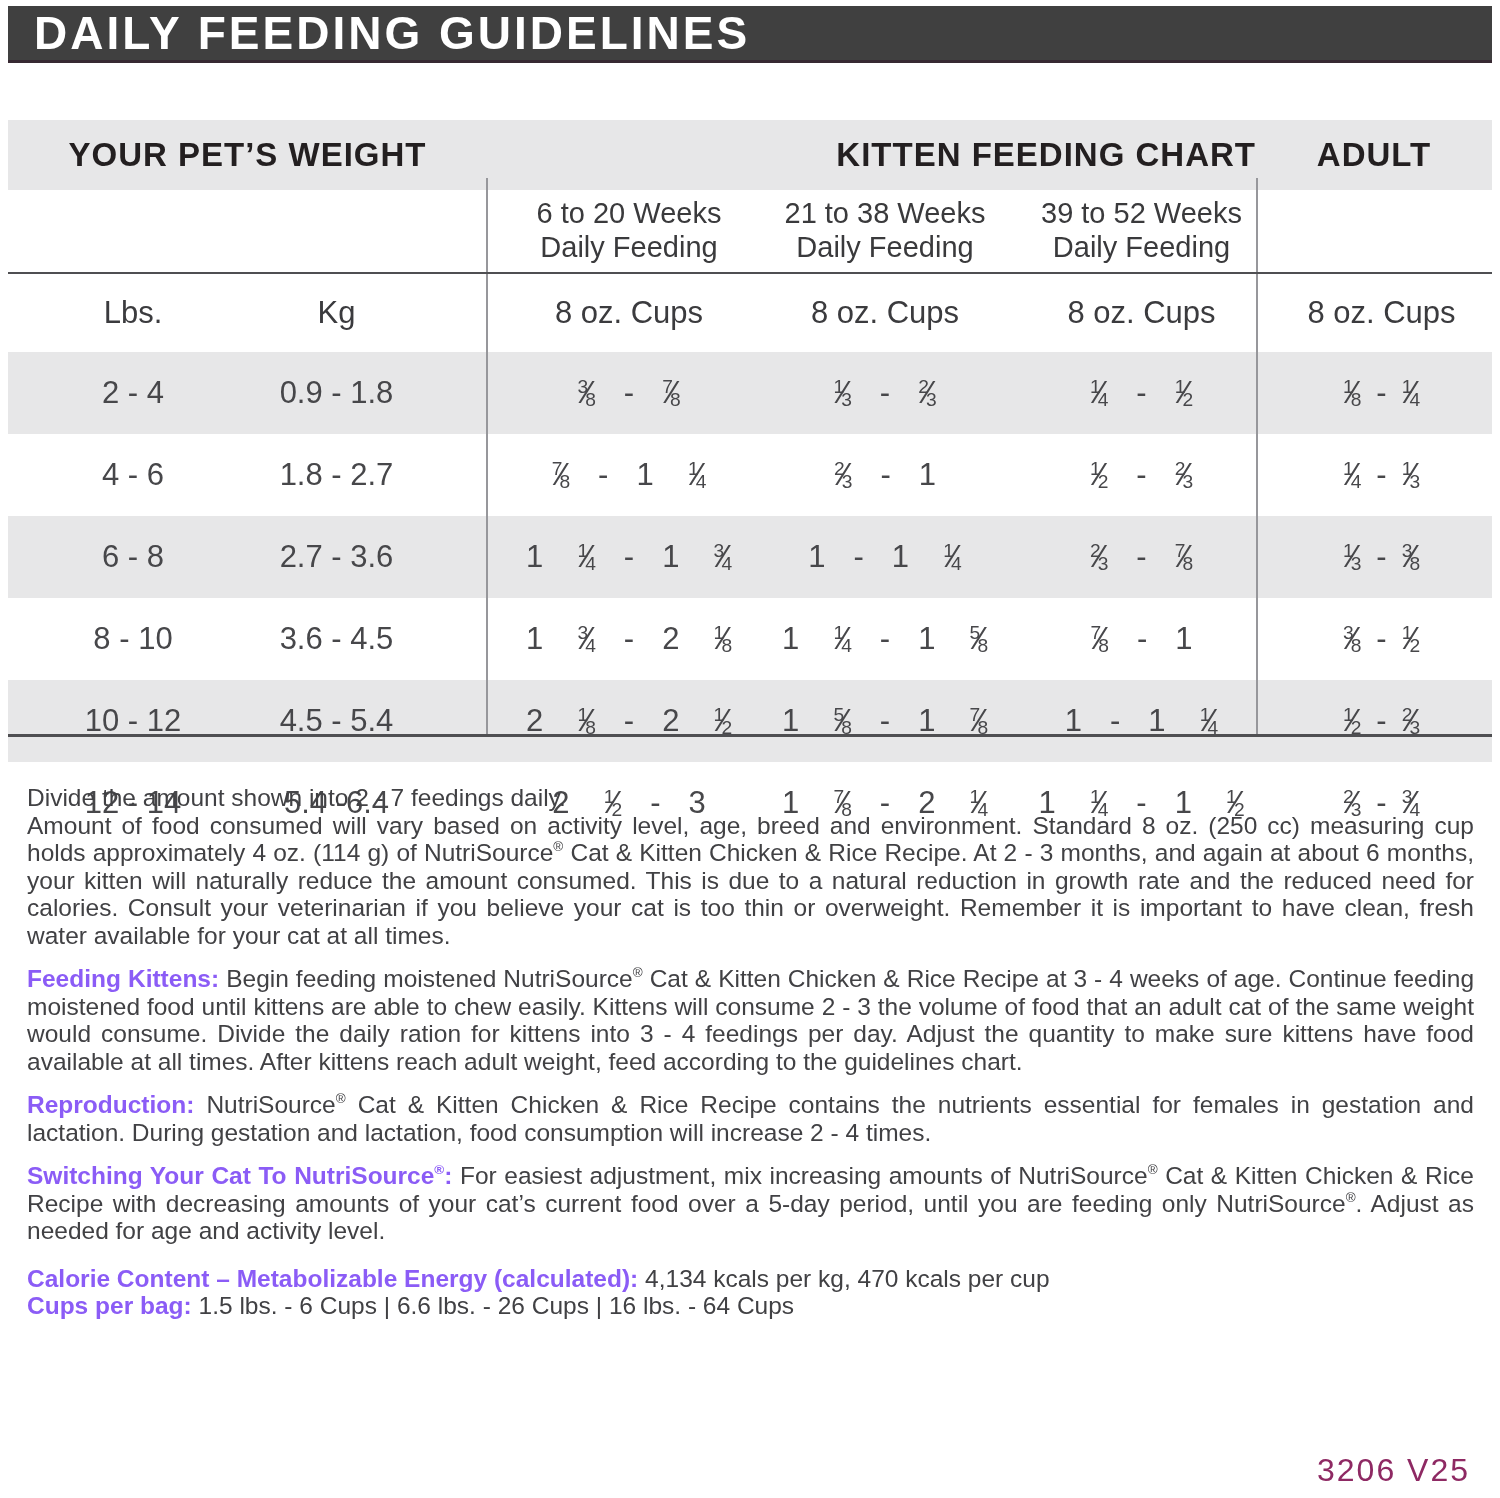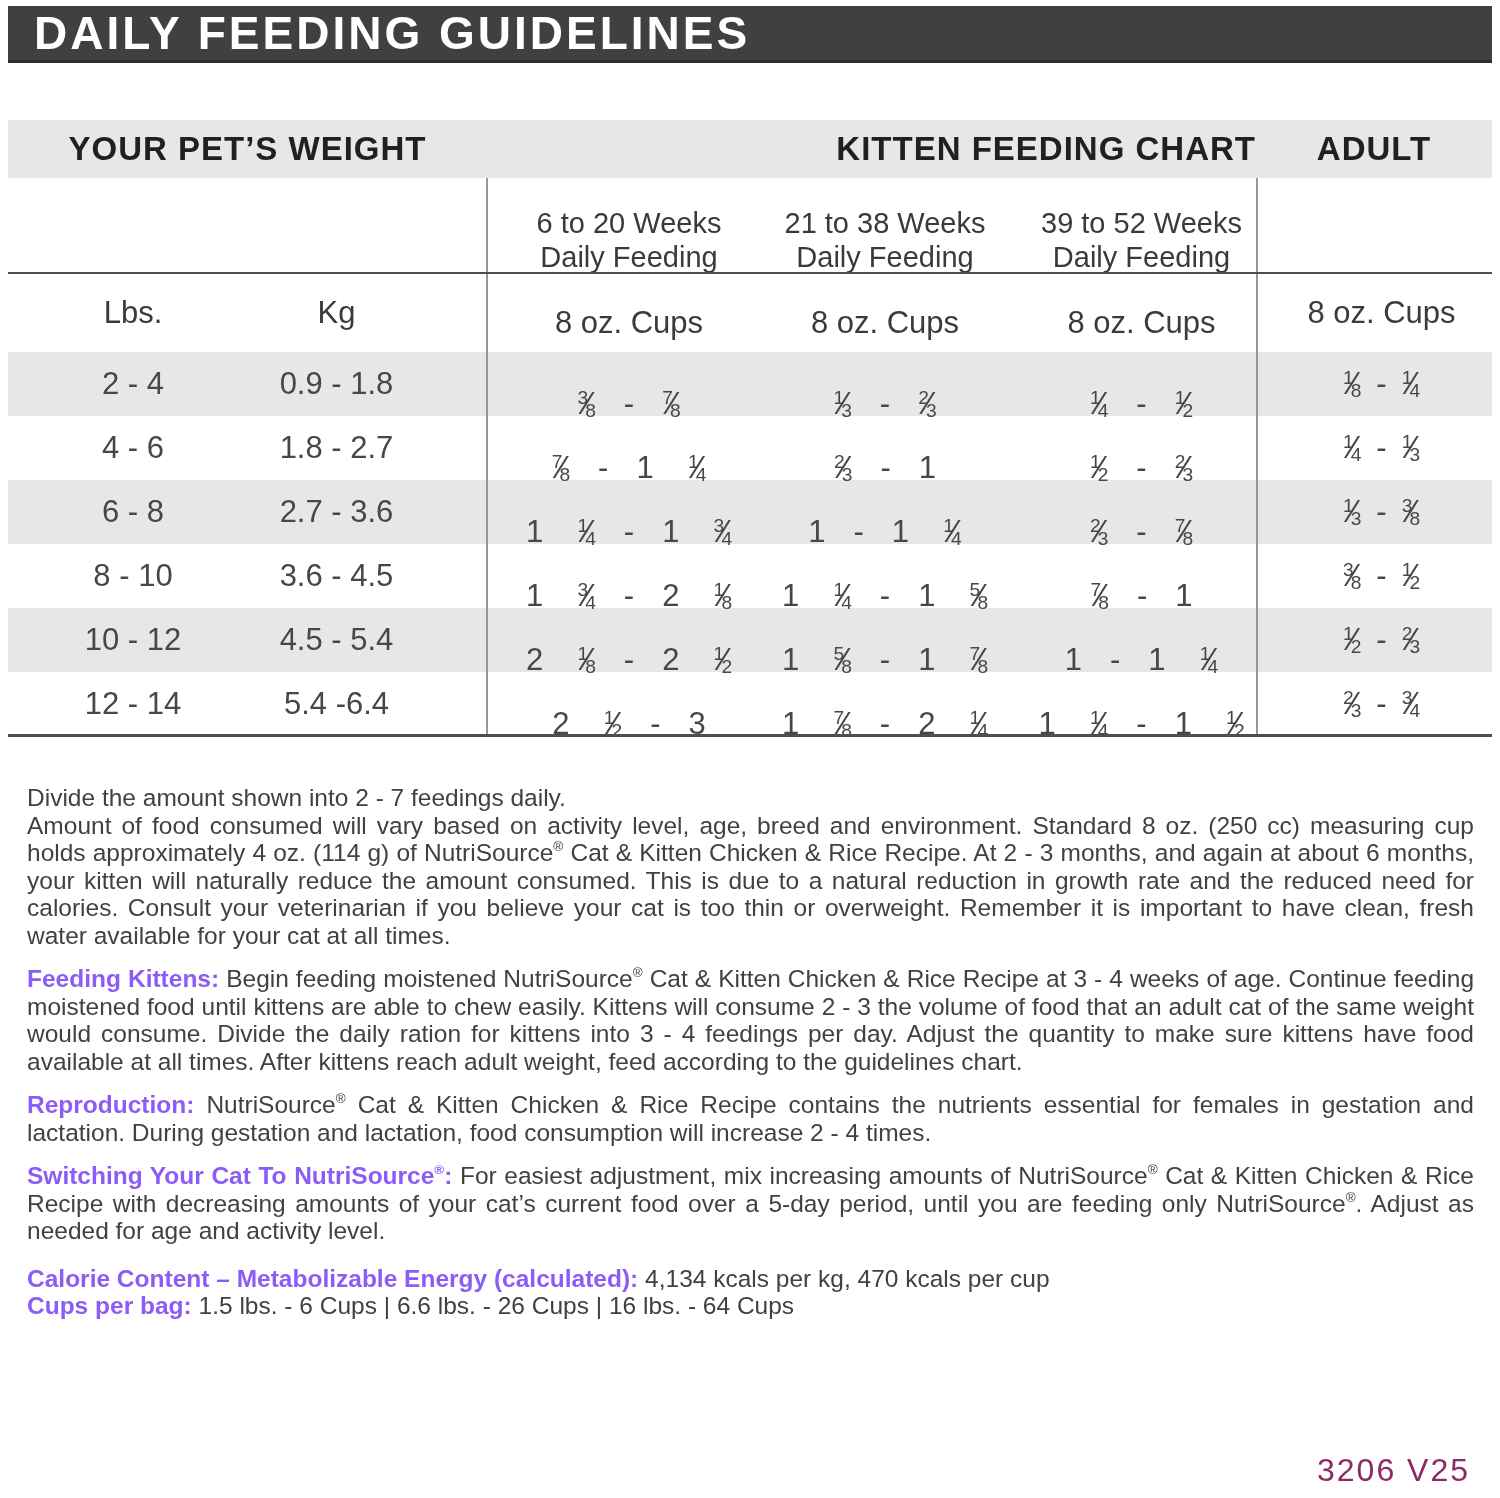--- a/index.html
+++ b/index.html
@@ -14,47 +14,47 @@
     background:#404040;display:flex;align-items:center;
     box-sizing:border-box;padding-left:26px;
     border-bottom:3px solid rgba(40,0,25,0.35);
   }
   .banner h1{
     margin:0;color:#ffffff;font-size:46px;font-weight:bold;letter-spacing:3px;
   }
   
   .ftable{position:absolute;left:8px;top:120px;width:1484px;height:617px;}
   .band{
-    position:absolute;top:0;left:0;width:100%;height:58px;background:#E7E7E8;
+    position:absolute;top:0;left:0;width:100%;height:70px;background:#E7E7E8;
     display:flex;align-items:center;color:#231F20;font-weight:bold;
     font-size:33px;letter-spacing:1px;
   }
   .band .sec-weight{width:479px;text-align:center;}
   .band .sec-kitten{width:769px;text-align:right;}
   .band .sec-adult{width:236px;text-align:center;}
   .cols{display:flex;width:100%;box-sizing:border-box;}
   .c1{width:250px;} .c2{width:229px;}
   .c3,.c4{width:256px;} .c5{width:257px;}
   .c6{width:236px;}
   .c1,.c2,.c3,.c4,.c5,.c6{text-align:center;box-sizing:border-box;flex:none;}
   .c2{padding-right:72px;}
-  .c3,.c4,.c5{text-indent:28px;margin-top:20px;}
+  .c3,.c4,.c5{text-indent:28px;}
   .c6{text-indent:15px;}
   .subrow{
     position:absolute;top:58px;left:0;width:100%;height:94px;
     font-size:29px;line-height:34px;color:#3A3A3C;
     align-items:center;padding-top:10px;
   }
   .cupsrow{
     position:absolute;top:154px;left:0;width:100%;height:78px;
     font-size:31px;color:#3B3B3E;align-items:center;display:flex;
   }
   .cupsrow .cell, .drow .cell{display:flex;align-items:center;justify-content:center;height:100%;}
   .datarows{position:absolute;top:232px;left:0;width:100%;}
-  .drow{display:flex;height:64px;font-size:31px;color:#47474A;}
+  .drow{display:flex;height:82px;font-size:31px;color:#47474A;}
   .drow.shaded{background:#E7E7E8;}
   .vline{position:absolute;top:58px;height:559px;width:2px;background:#97979B;}
   .vline.v1{left:478px;} .vline.v2{left:1248px;}
   .hline{position:absolute;left:0;width:100%;background:#4F4F52;}
   .hline.h-top{top:152px;height:2px;}
   .hline.h-bottom{top:614px;height:3px;}
   
   .fnum{font-size:62%;vertical-align:0.52em;letter-spacing:0;}
   .fden{font-size:62%;vertical-align:-0.18em;}
   .fsl{font-family:"DejaVu Sans", sans-serif;font-size:98%;margin:0 -4px;}

